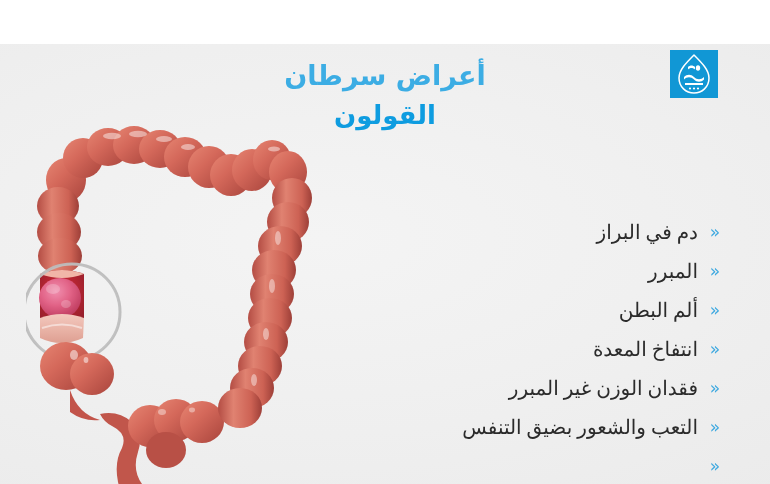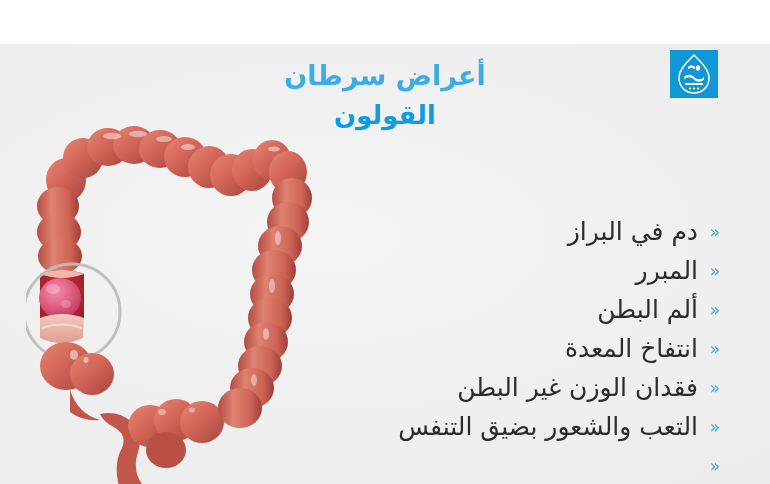--- a/index.html
+++ b/index.html
@@ -70,25 +70,26 @@
   .chevron {
     color:#3fa9e0;
     font-size:17px;
     line-height:1;
     width:26px;
     flex:0 0 26px;
     text-align:center;
     padding-top:1px;
   }
   .symptom-label {
-    font-size:25px;
+    font-size:20px;
     color:#2b2b2b;
     white-space:nowrap;
     letter-spacing:0px;
     padding-right:4px;
+    font-family:Liberation Serif, serif;
   }
 
   
   #colon-figure {
     position:absolute;
     left:26px; top:78px;
     width:290px; height:380px;
   }
   #colon-figure svg { width:100%; height:100%; display:block; }
 </style>
@@ -253,21 +254,21 @@
       <span class="symptom-label">ألم البطن</span>
     </div>
 
     <div class="symptom-row">
       <span class="chevron">«</span>
       <span class="symptom-label">انتفاخ المعدة</span>
     </div>
 
     <div class="symptom-row">
       <span class="chevron">«</span>
-      <span class="symptom-label">فقدان الوزن غير البطن</span>
+      <span class="symptom-label">فقدان الوزن غير المبرر</span>
     </div>
 
     <div class="symptom-row">
       <span class="chevron">«</span>
       <span class="symptom-label">التعب والشعور بضيق التنفس</span>
     </div>
 
     <div class="symptom-row">
       <span class="chevron">«</span>
     </div>

